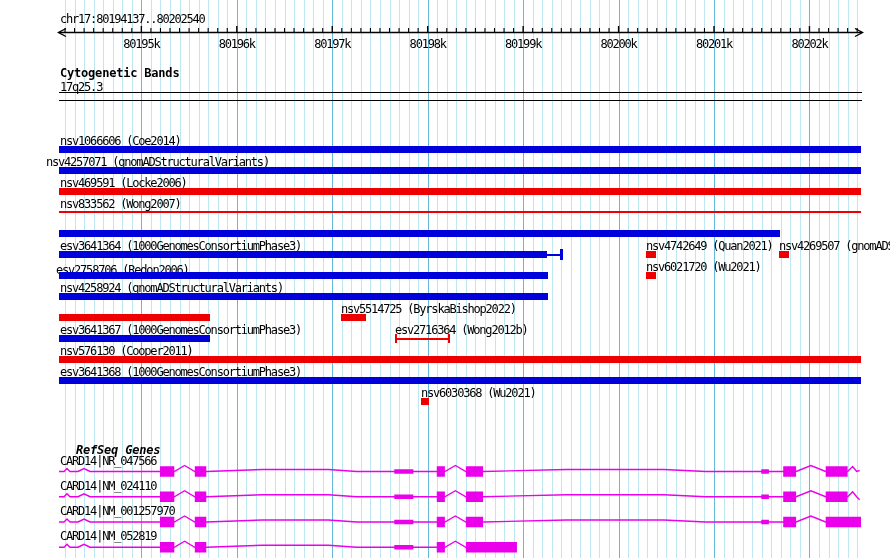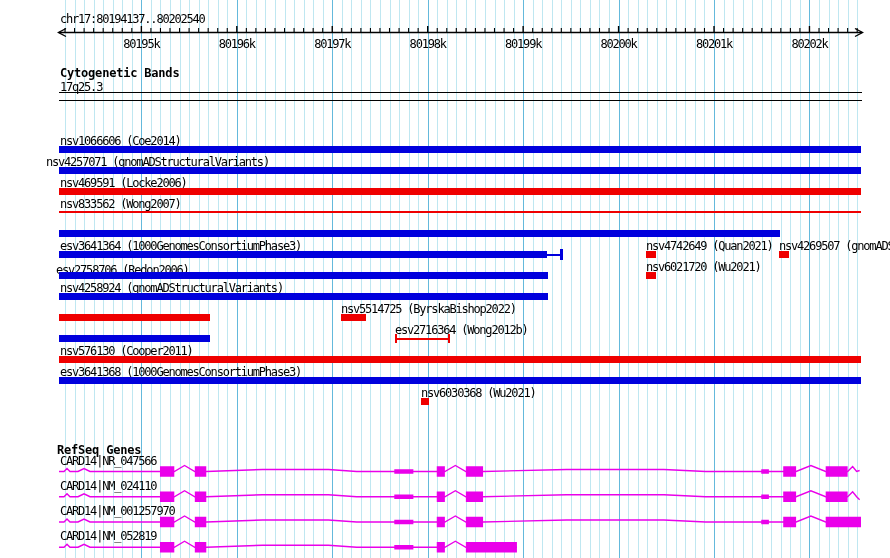--- a/index.html
+++ b/index.html
@@ -266,33 +266,34 @@
       <div class="lbl" style="left: 779px; top: 240px;">nsv4269507 (gnomADStructuralVariants)</div>
       <div class="feat" style="left: 779px; top: 251px; width: 10px; height: 7px; background: rgb(239, 0, 0);"></div>
       <div class="feat" style="left: 59px; top: 272px; width: 489px; height: 7px; background: rgb(0, 0, 221);"></div>
       <div class="lbl" style="left: 646px; top: 261px;">nsv6021720 (Wu2021)</div>
       <div class="feat" style="left: 646px; top: 272px; width: 10px; height: 7px; background: rgb(239, 0, 0);"></div>
       <div class="lbl" style="left: 60px; top: 282px; text-align: center;">nsv4258924 (gnomADStructuralVariants)</div>
       <div class="feat" style="left: 59px; top: 293px; width: 489px; height: 7px; background: rgb(0, 0, 221);"></div>
       <div class="feat" style="left: 59px; top: 314px; width: 151px; height: 7px; background: rgb(239, 0, 0);"></div>
       <div class="lbl" style="left: 341px; top: 303px;">nsv5514725 (ByrskaBishop2022)</div>
       <div class="feat" style="left: 341px; top: 314px; width: 25px; height: 7px; background: rgb(239, 0, 0);"></div>
+      <div class="lbl" style="left: 60px; top: 324px;">esv3641367 (1000GenomesConsortiumPhase3)</div>
       <div class="feat" style="left: 59px; top: 335px; width: 151px; height: 7px; background: rgb(0, 0, 221);"></div>
       <div class="lbl" style="left: 395px; top: 324px;">esv2716364 (Wong2012b)</div>
       <div class="feat" style="left: 395px; top: 338px; width: 55px; height: 1.5px; background: rgb(239, 0, 0);"></div>
       <div class="feat" style="left: 395px; top: 334px; width: 2px; height: 9px; background: rgb(239, 0, 0);"></div>
       <div class="feat" style="left: 448px; top: 334px; width: 2px; height: 9px; background: rgb(239, 0, 0);"></div>
       <div class="lbl" style="left: 60px; top: 345px;">nsv576130 (Cooper2011)</div>
       <div class="feat" style="left: 59px; top: 356px; width: 802px; height: 7px; background: rgb(239, 0, 0);"></div>
       <div class="lbl" style="left: 60px; top: 366px;">esv3641368 (1000GenomesConsortiumPhase3)</div>
       <div class="feat" style="left: 59px; top: 377px; width: 802px; height: 7px; background: rgb(0, 0, 221);"></div>
       <div class="lbl" style="left: 421px; top: 387px;">nsv6030368 (Wu2021)</div>
       <div class="feat" style="left: 421px; top: 398px; width: 8px; height: 7px; background: rgb(239, 0, 0);"></div>
     </div>
 
-  <div class="hdr" style="left:57px;top:444px;">RefSeq Genes</div>
+  <div class="hdr" style="left:76px;top:444px;font-style:italic;">RefSeq Genes</div>
   <div id="refseq-labels" class="layer">
       <div class="lbl" style="left: 60px; top: 455px;">CARD14|NR_047566</div>
       <div class="lbl" style="left: 60px; top: 480px;">CARD14|NM_024110</div>
       <div class="lbl" style="left: 60px; top: 505px;">CARD14|NM_001257970</div>
       <div class="lbl" style="left: 60px; top: 530px;">CARD14|NM_052819</div>
     </div>
 </div>
 
 </body></html>

